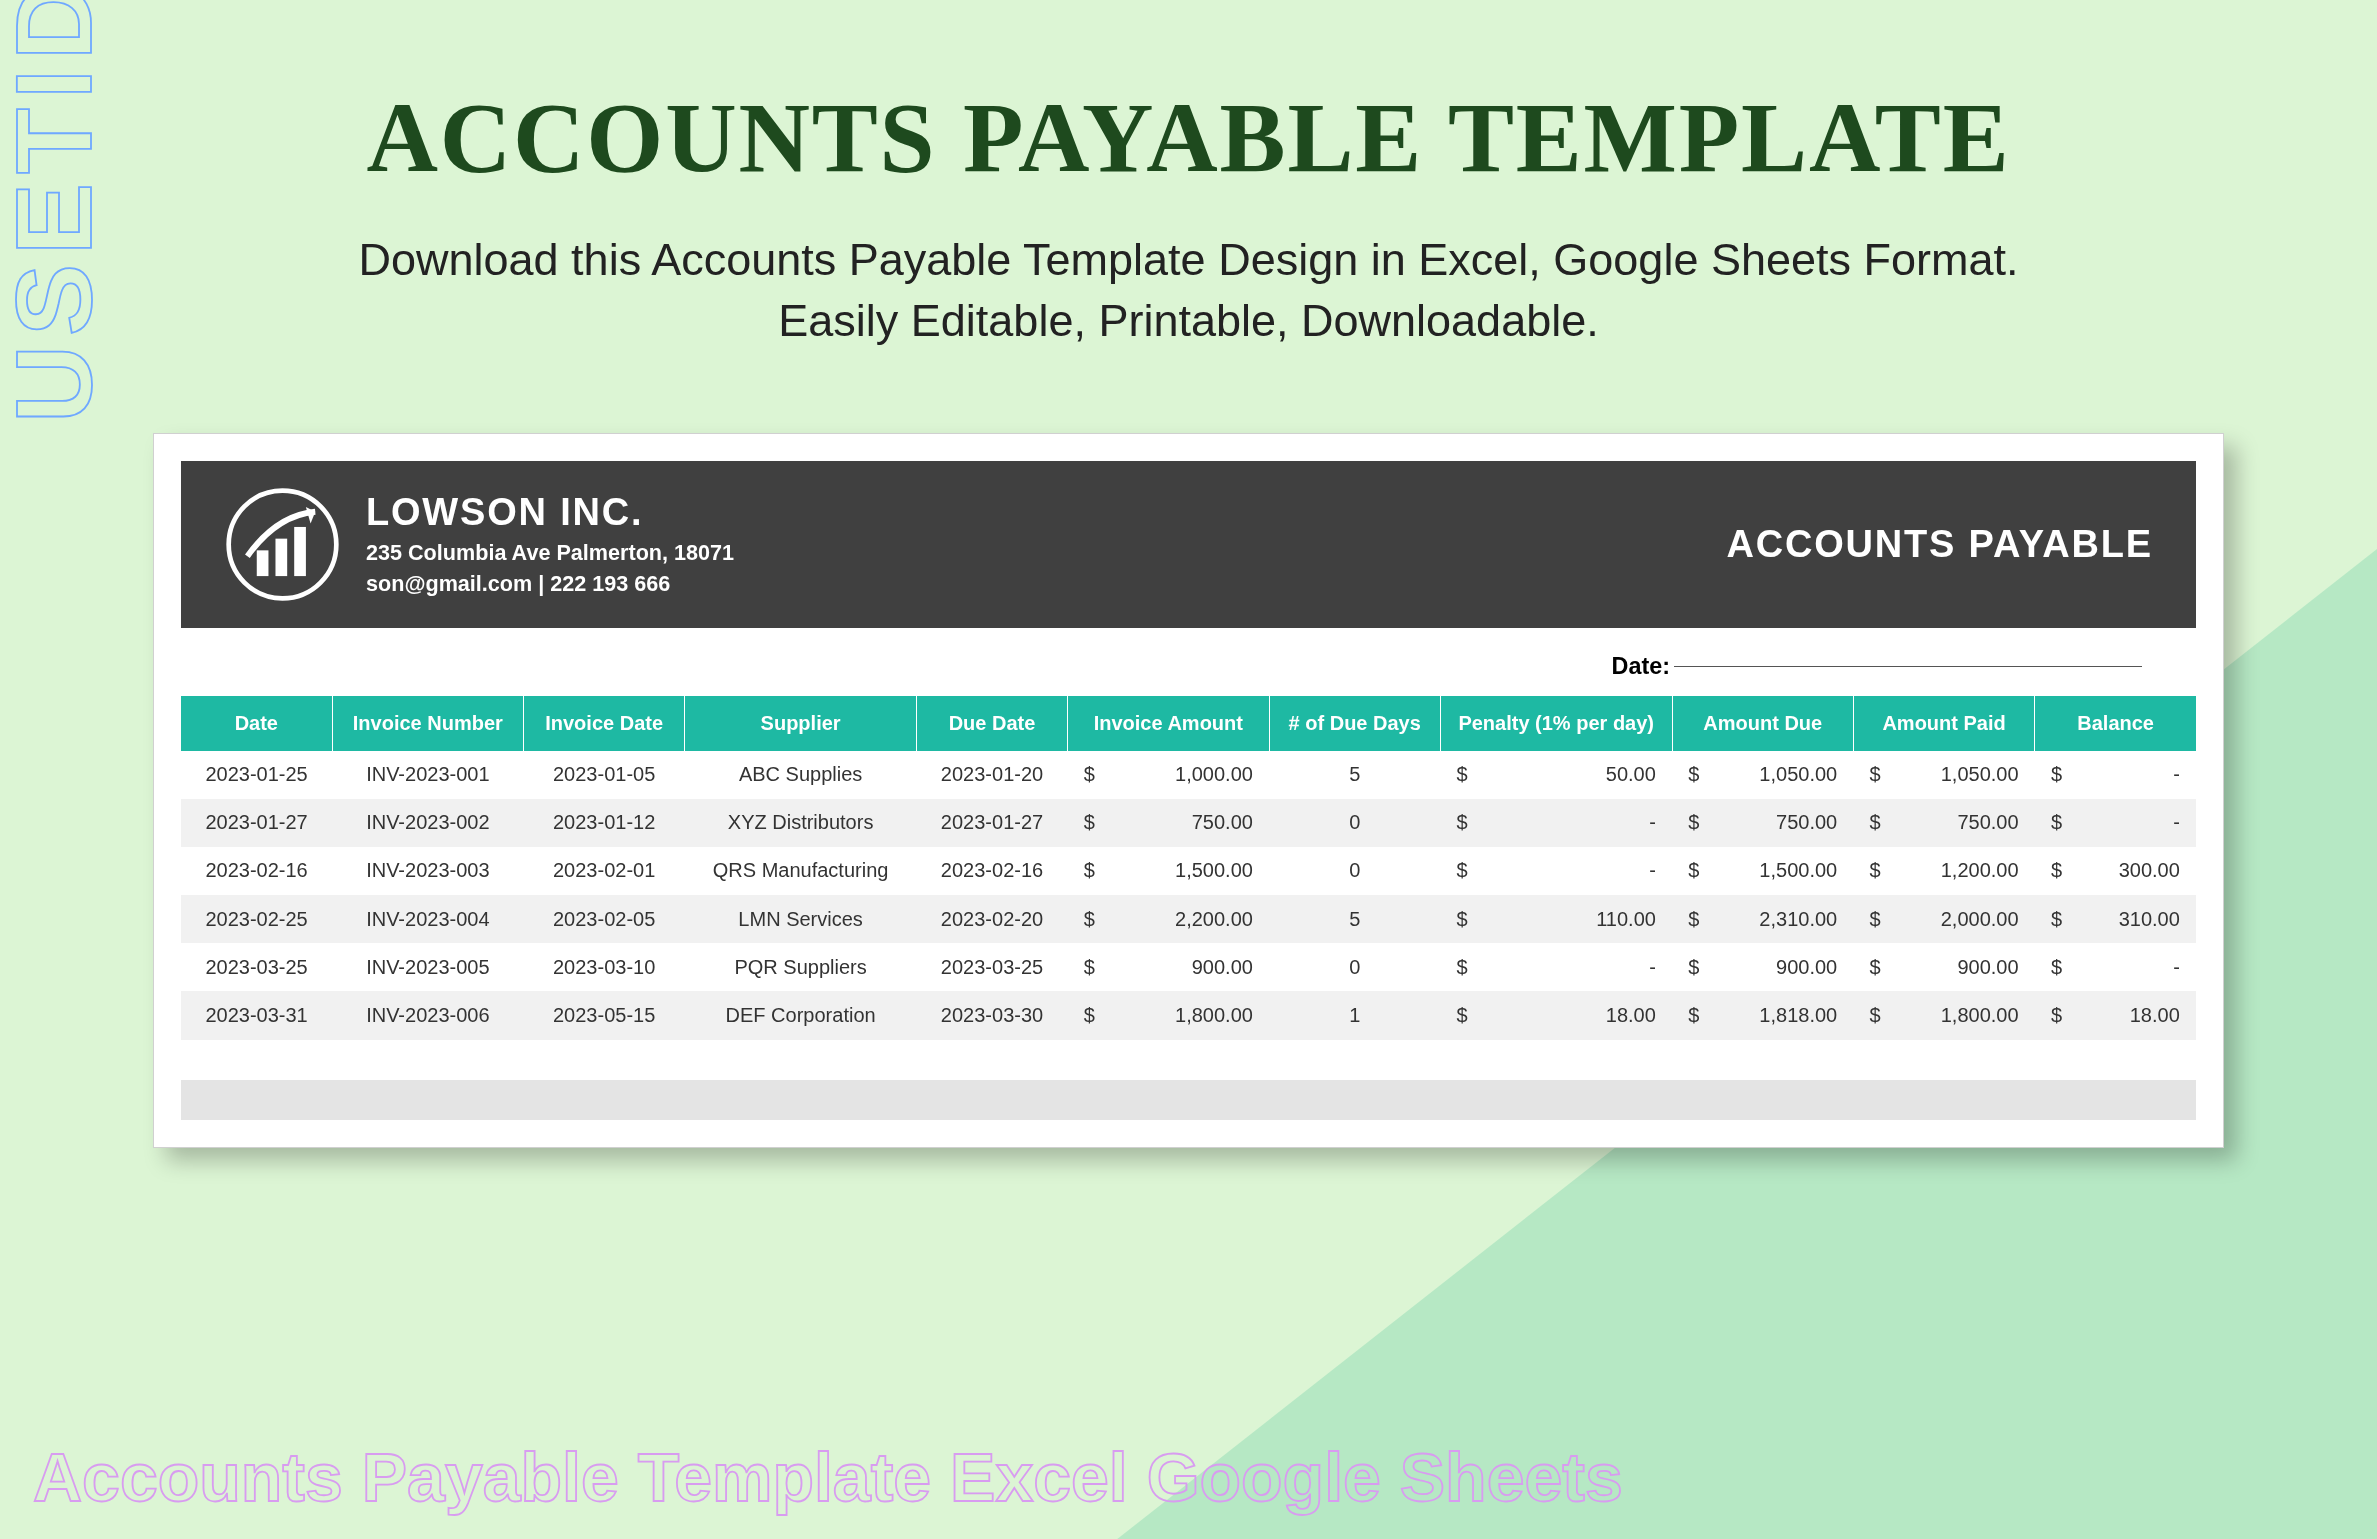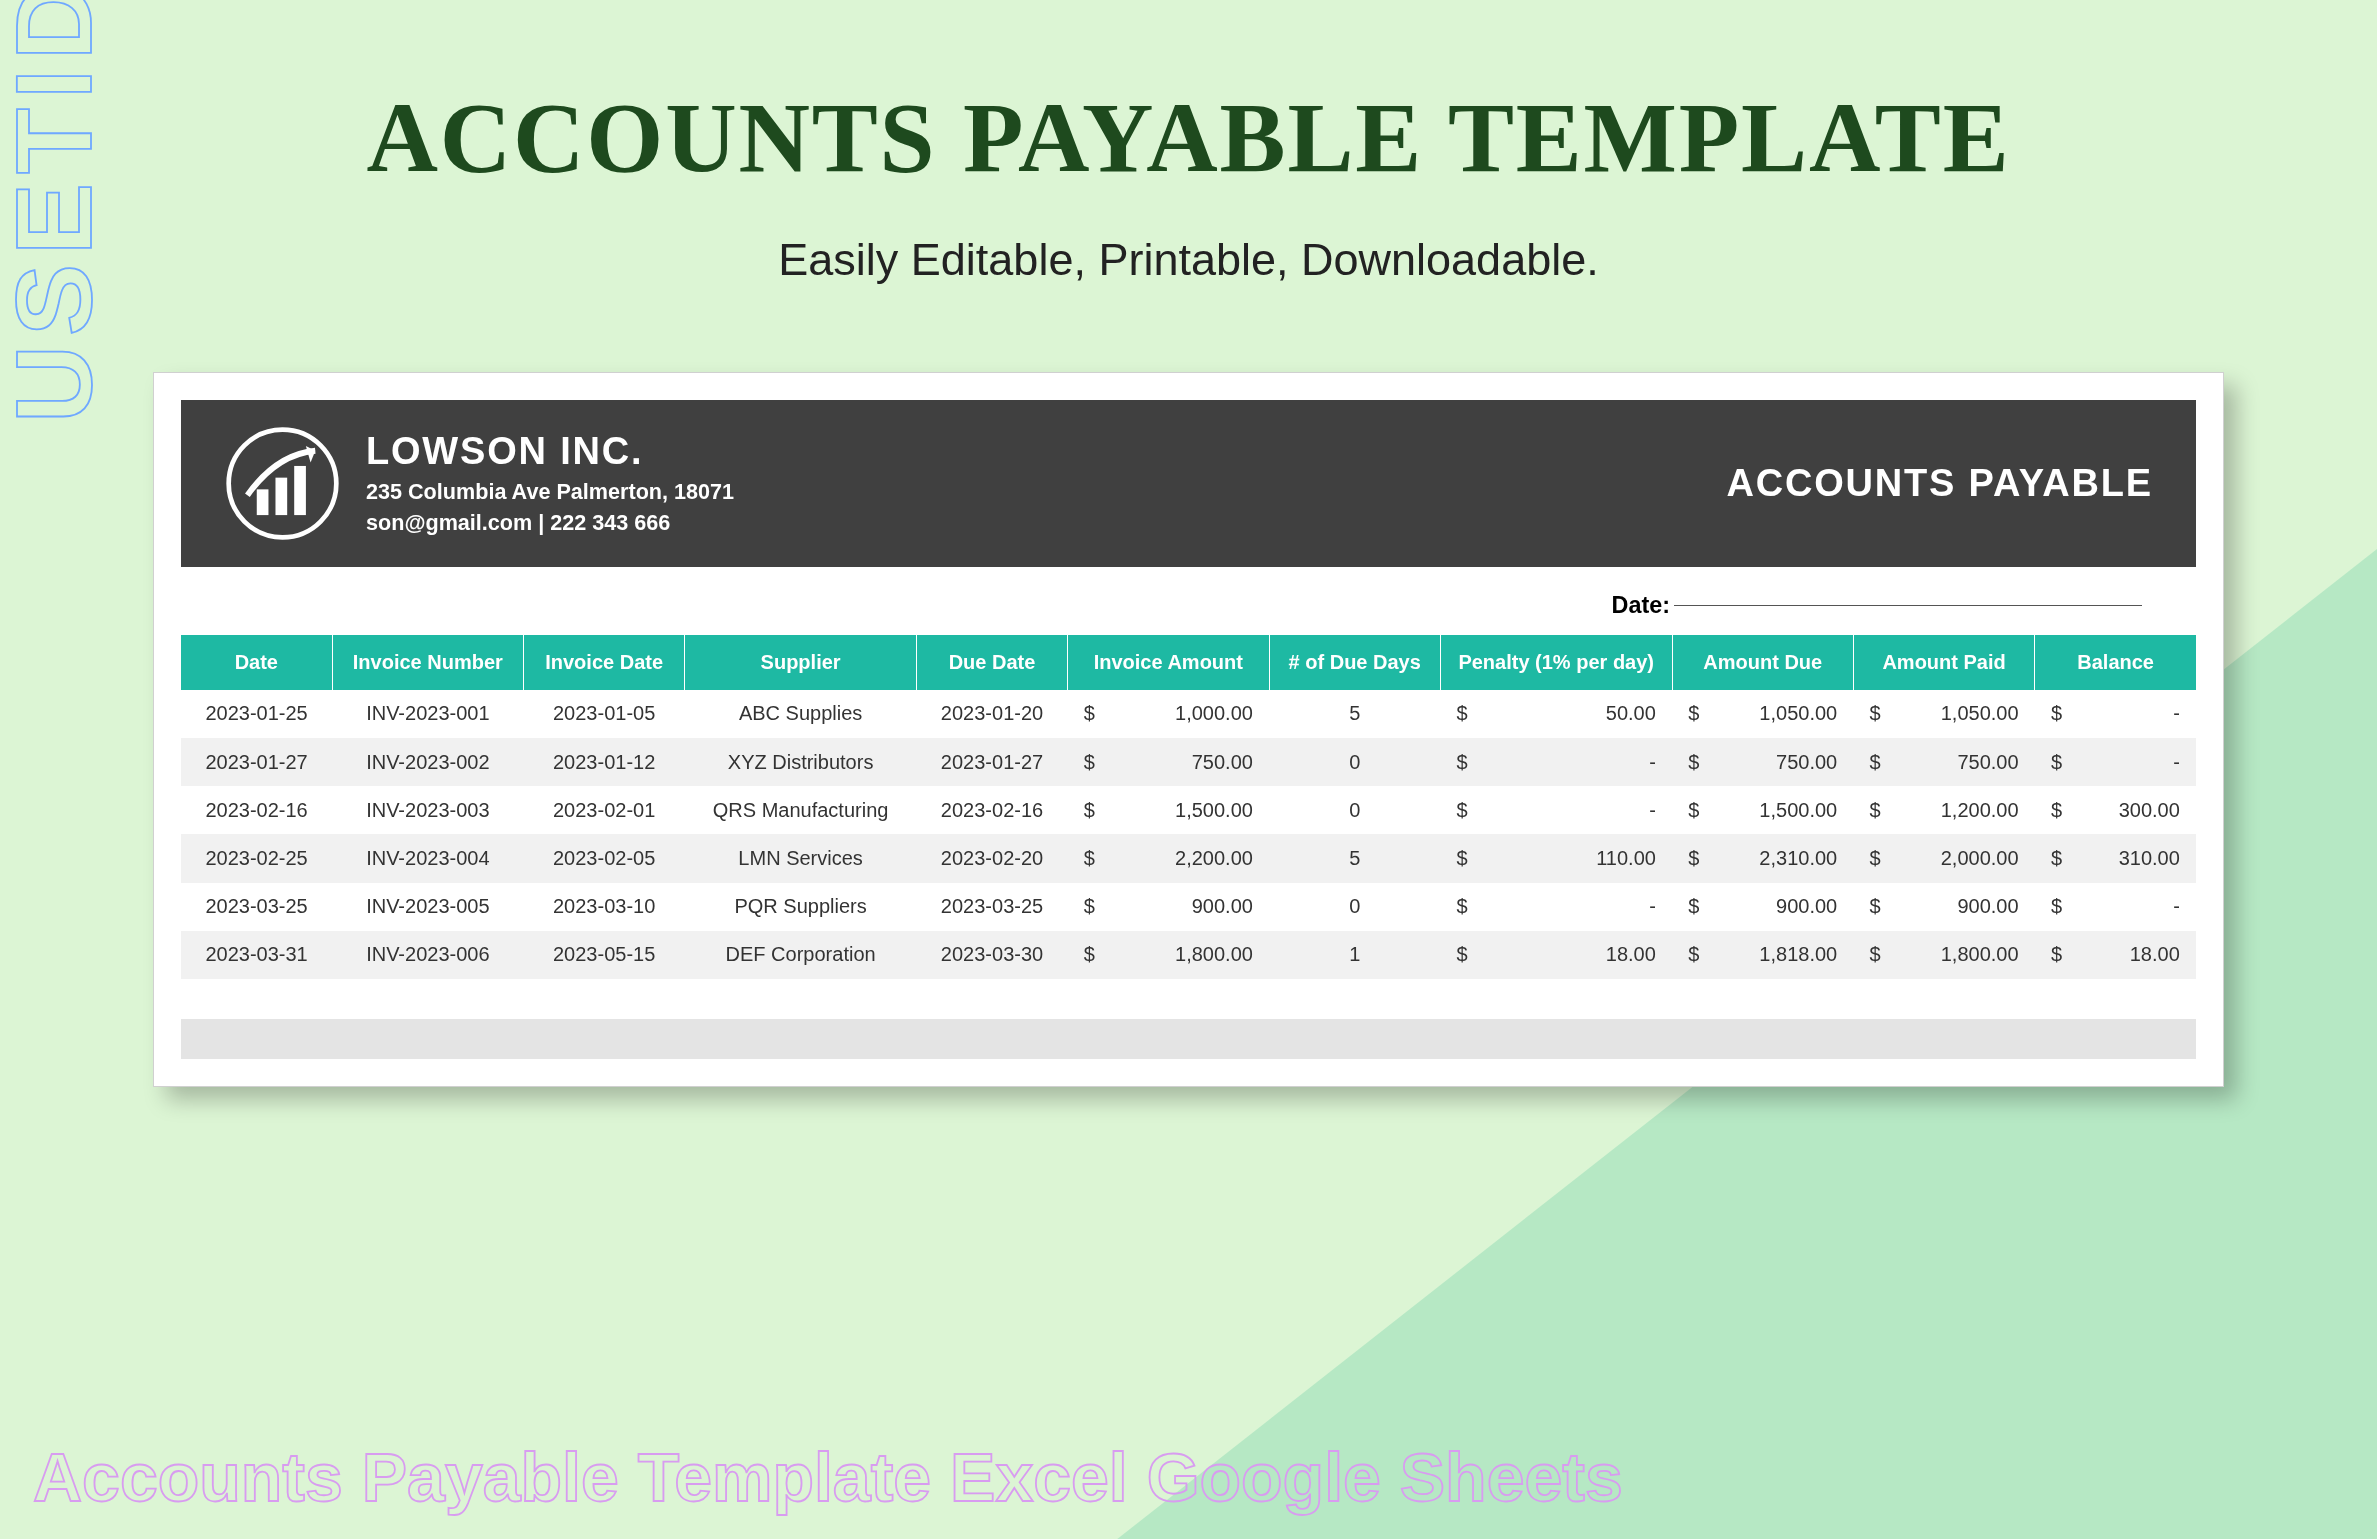--- a/index.html
+++ b/index.html
@@ -150,39 +150,40 @@
 <body>
 
 <div class="bg-diagonal"></div>
 
 <div class="side-text">USETID</div>
 
 <div class="content">
 
   <h1 class="page-title">ACCOUNTS PAYABLE TEMPLATE</h1>
   <div class="page-sub">
+    <div>Download this Accounts Payable Template Design in Excel, Google Sheets Format.</div>
     <div>Easily Editable, Printable, Downloadable.</div>
   </div>
 
   <div class="sheet-card">
 
     <div class="sheet-header">
       <div class="brand">
         <svg class="logo" viewBox="0 0 100 100">
           <circle cx="50" cy="50" r="46" fill="none" stroke="#fff" stroke-width="4"></circle>
           <rect x="28" y="55" width="10" height="22" fill="#fff"></rect>
           <rect x="44" y="45" width="10" height="32" fill="#fff"></rect>
           <rect x="60" y="35" width="10" height="42" fill="#fff"></rect>
           <path d="M20 60 Q45 25 78 22" fill="none" stroke="#fff" stroke-width="5"></path>
           <polygon points="78,22 70,18 74,32" fill="#fff"></polygon>
         </svg>
         <div>
           <div class="brand-name">LOWSON INC.</div>
           <div class="brand-line">235 Columbia Ave Palmerton, 18071</div>
-          <div class="brand-line">son@gmail.com | 222 343 666</div>
+          <div class="brand-line">son@gmail.com | 222 193 666</div>
         </div>
       </div>
       <div class="doc-title">ACCOUNTS PAYABLE</div>
     </div>
 
     <div class="date-row">
       <span class="date-label">Date:</span>
       <span class="date-line"></span>
     </div>
 

